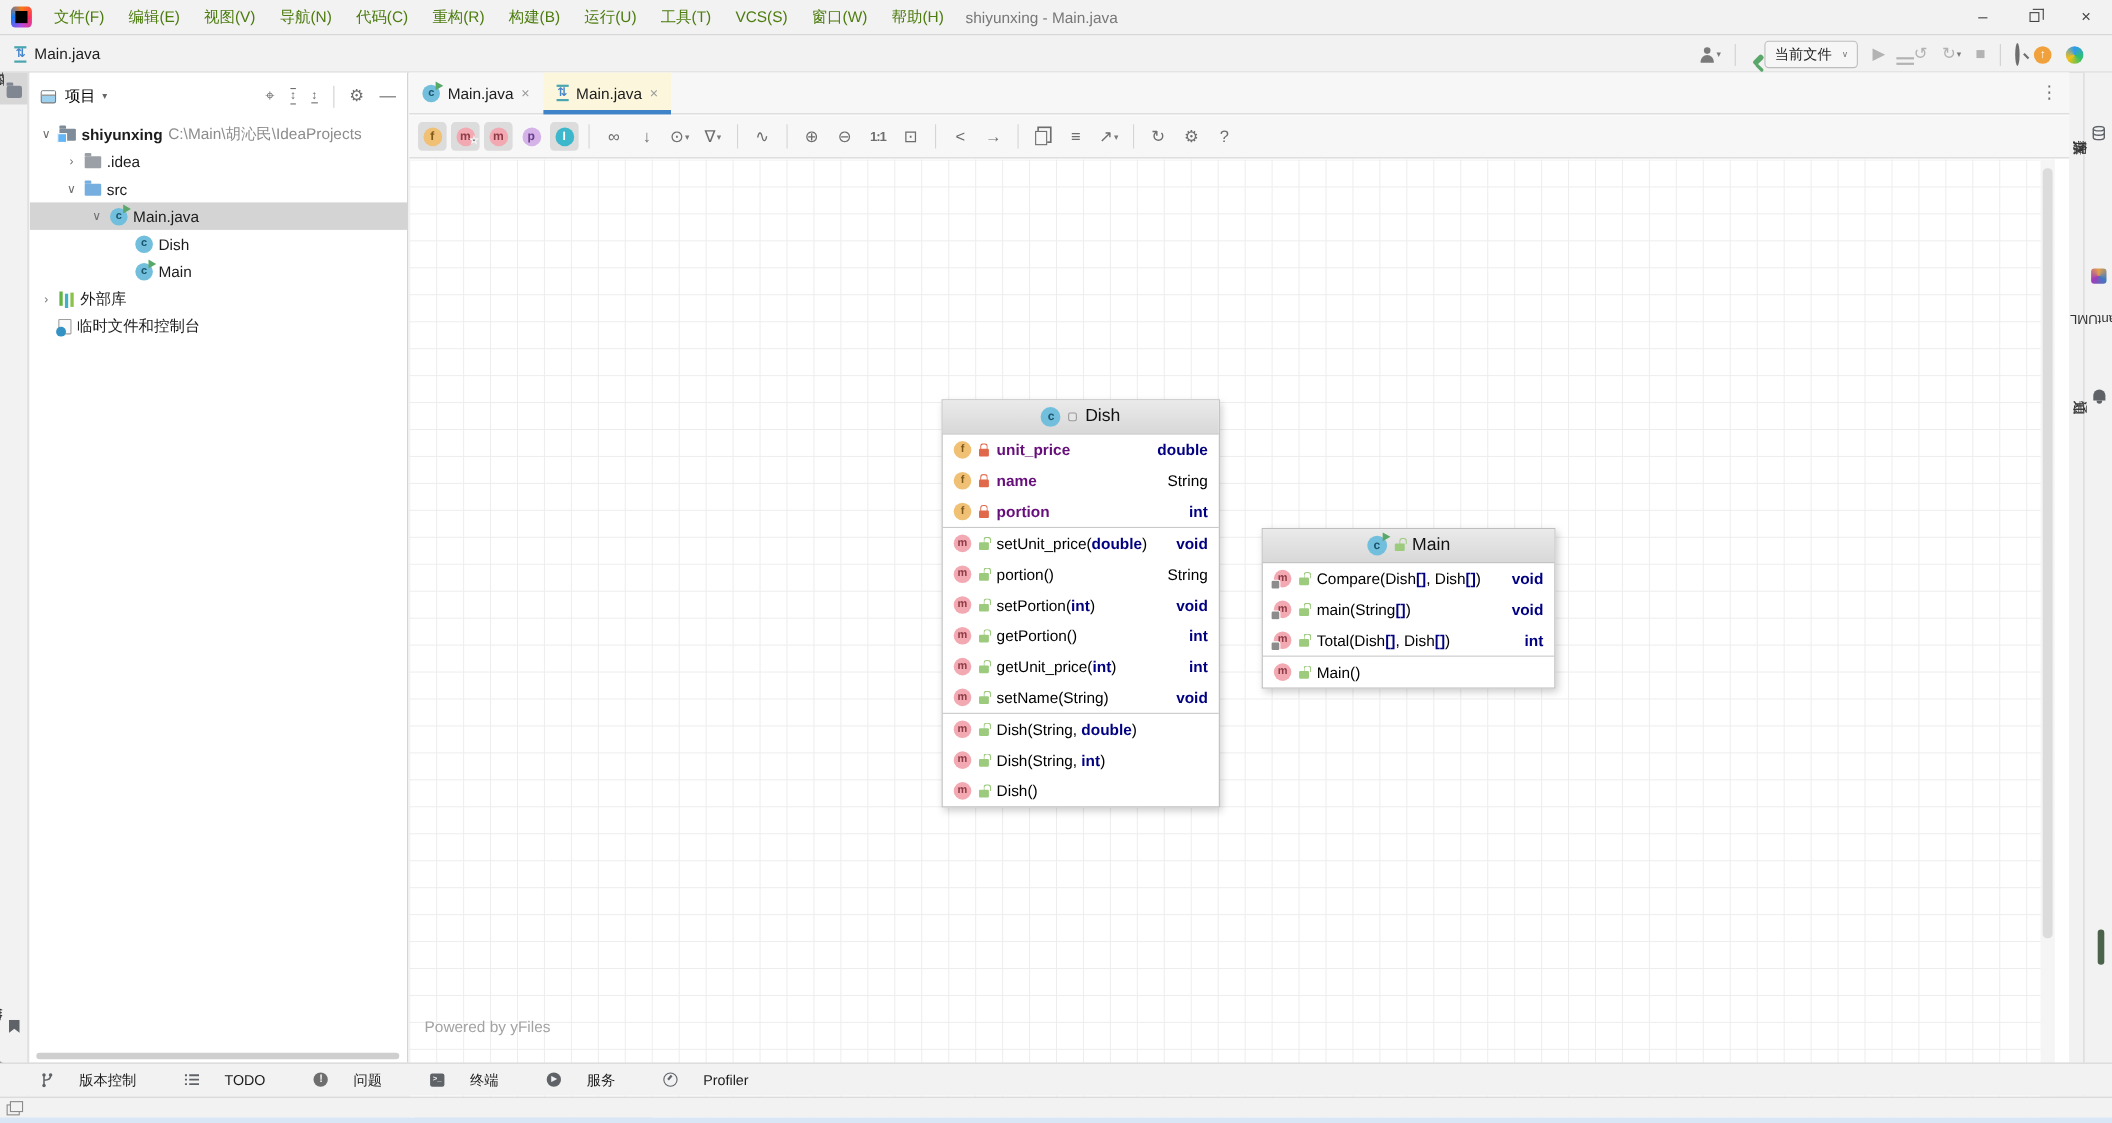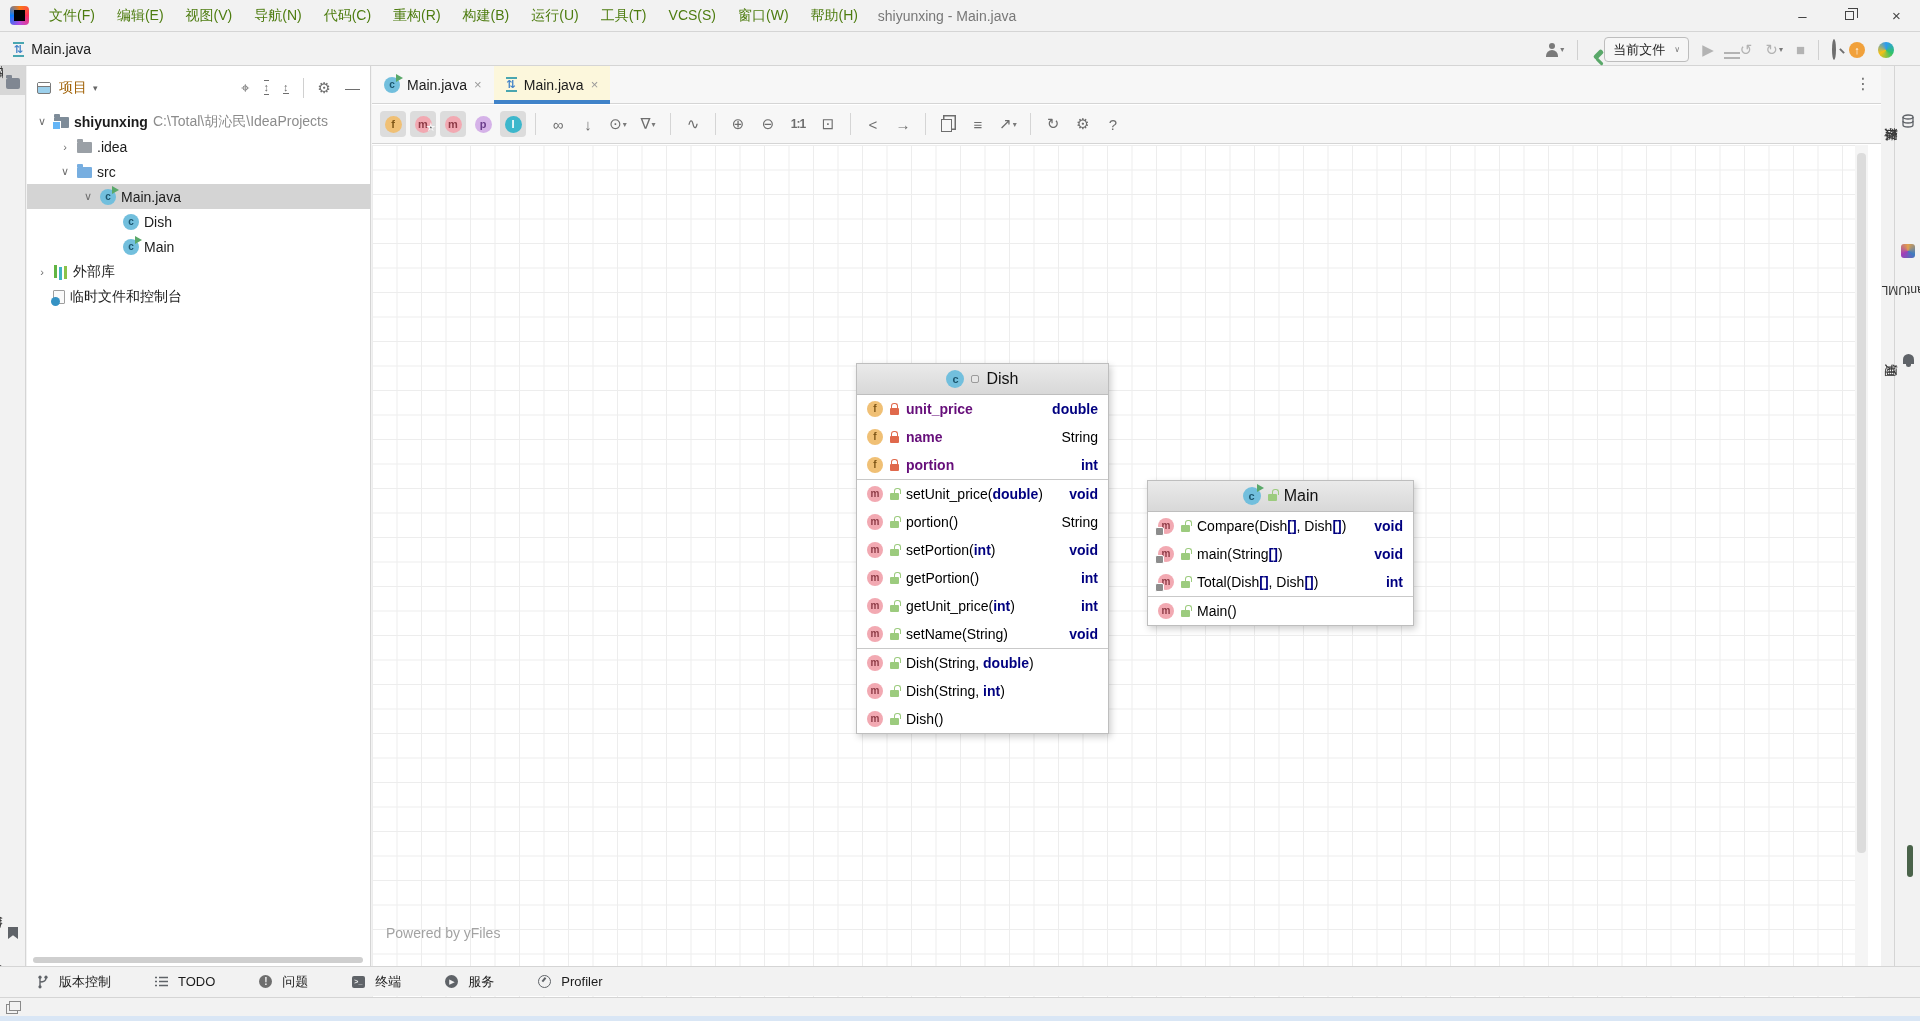--- a/index.html
+++ b/index.html
@@ -51,21 +51,21 @@
   .mini-folder::before { content:""; position:absolute; left:0; top:-3px; width:6px; height:3px; background:#808792; border-radius:1px 1px 0 0; }
   .bookmark-ico { width:10px; height:12px; background:#5f6368; clip-path:polygon(0 0,100% 0,100% 100%,50% 68%,0 100%); }
   .structure-ico { width:11px; height:11px; position:relative; }
   .structure-ico::before { content:""; position:absolute; left:0; top:0; width:4px; height:4px; background:#5f6368; box-shadow:7px 3px 0 #5f6368, 3px 7px 0 #5f6368; }
 
   
   #project-panel { position:absolute; left:27px; top:66px; width:344px; height:900px; background:#FFFFFF; border-right:1px solid #D5D5D5; overflow:hidden; }
   #project-header { height:43px; display:flex; align-items:center; padding:0 10px; }
   .ph-win { width:14px; height:12px; border:1px solid #7a7a7a; border-radius:2px; background:#9CD0EC; position:relative; }
   .ph-win::before { content:""; position:absolute; left:0; top:0; right:0; height:3px; background:#fff; border-bottom:1px solid #7a7a7a; }
-  #project-title { font-size:14px; color:#a16207; margin:0 6px 0 8px; }
+  #project-title { font-size:14px; color:#000000; margin:0 6px 0 8px; }
   .ph-caret { font-size:9px; color:#666; }
   .ph-icons { margin-left:auto; display:flex; align-items:center; gap:14px; }
   .phi { font-size:15px; color:#6e6e6e; line-height:1; }
   .phi-lines { border-top:1px solid #6e6e6e; border-bottom:1px solid #6e6e6e; padding:1px 0; font-size:11px; }
   .trow { height:25px; display:flex; align-items:center; gap:5px; font-size:14px; color:#1c1c1c; white-space:nowrap; overflow:hidden; }
   .trow.sel { background:#D4D4D4; }
   .chev { width:14px; text-align:center; font-size:11px; color:#6e6e6e; flex:none; }
   .tlabel.b { font-weight:bold; }
   .tpath { color:#8C8C8C; }
   .tico { flex:none; display:inline-block; }
@@ -146,21 +146,21 @@
   
   #right-stripe { position:absolute; right:0; top:66px; width:26px; height:930px; background:#F2F2F2; border-left:1px solid #D5D5D5; }
   .rs-btn { position:absolute; left:0; width:26px; display:flex; flex-direction:column; align-items:center; gap:6px; }
   .bell-ico { width:11px; height:10px; border-radius:6px 6px 0 0; background:#5f6368; position:relative; }
   .bell-ico::after { content:""; position:absolute; left:3px; bottom:-3px; width:5px; height:3px; border-radius:0 0 3px 3px; background:#5f6368; }
   .plantuml-ico { width:14px; height:14px; border-radius:3px; background:conic-gradient(#E4A14A,#3E7BC0,#A23DB9,#E4A14A); }
   .green-mark { position:absolute; left:12px; top:779px; width:6px; height:32px; border-radius:3px; background:#4A634A; }
 
   
   #bottom-toolbar { position:absolute; left:0; top:966px; width:1920px; height:30px; background:#F2F2F2; border-top:1px solid #D5D5D5; display:flex; align-items:center; padding-left:37px; gap:44px; }
-  .bt-item { display:flex; align-items:center; gap:10px; font-size:13px; color:#1c1c1c; }
+  .bt-item { display:flex; align-items:center; gap:23px; font-size:13px; color:#1c1c1c; }
   .bt-item svg { display:block; }
   .err-ico { width:13px; height:13px; border-radius:50%; background:#6e6e6e; color:#F2F2F2; font-size:10px; font-weight:bold; text-align:center; line-height:13px; }
   .term-ico { width:13px; height:12px; background:#5f6368; border-radius:2px; color:#F2F2F2; font-size:7px; line-height:11px; text-align:left; padding-left:2px; font-weight:bold; }
   .serv-ico { width:13px; height:13px; border-radius:50%; background:#5f6368; color:#F2F2F2; font-size:7px; text-align:center; line-height:13px; }
   .prof-ico { width:13px; height:13px; border-radius:50%; border:1.5px solid #5f6368; position:relative; }
   .prof-ico::after { content:""; position:absolute; left:4px; top:1px; width:1.5px; height:5px; background:#5f6368; transform:rotate(40deg); }
   #statusbar { position:absolute; left:0; top:997px; width:1920px; height:19px; background:#F2F2F2; border-top:1px solid #D5D5D5; display:flex; align-items:center; }
   .status-win-ico { width:12px; height:10px; border:1.5px solid #8a8a8a; margin-left:9px; box-shadow:-3px 3px 0 -1px #F2F2F2, -3px 3px 0 0 #8a8a8a; margin-top:-2px; }
   #taskbar-strip { position:absolute; left:0; top:1016px; width:1920px; height:5px; background:#D9E6F5; }
 </style>
@@ -251,21 +251,21 @@
         <span class="vsep"></span>
         <span class="phi">⚙</span>
         <span class="phi">—</span>
       </span>
     </div>
 
     <div class="trow" style="padding-left:8px">
       <span class="chev">∨</span>
       <span class="tico" data-icon="folder-project"></span>
       <span class="tlabel b">shiyunxing</span>
-      <span class="tpath">C:\Total\胡沁民\IdeaProjects</span>
+      <span class="tpath">C:\Main\胡沁民\IdeaProjects</span>
     </div>
     <div class="trow" style="padding-left:31px">
       <span class="chev">›</span>
       <span class="tico" data-icon="folder-gray"></span>
       <span class="tlabel">.idea</span>
     </div>
     <div class="trow" style="padding-left:31px">
       <span class="chev">∨</span>
       <span class="tico" data-icon="folder-src"></span>
       <span class="tlabel">src</span>

